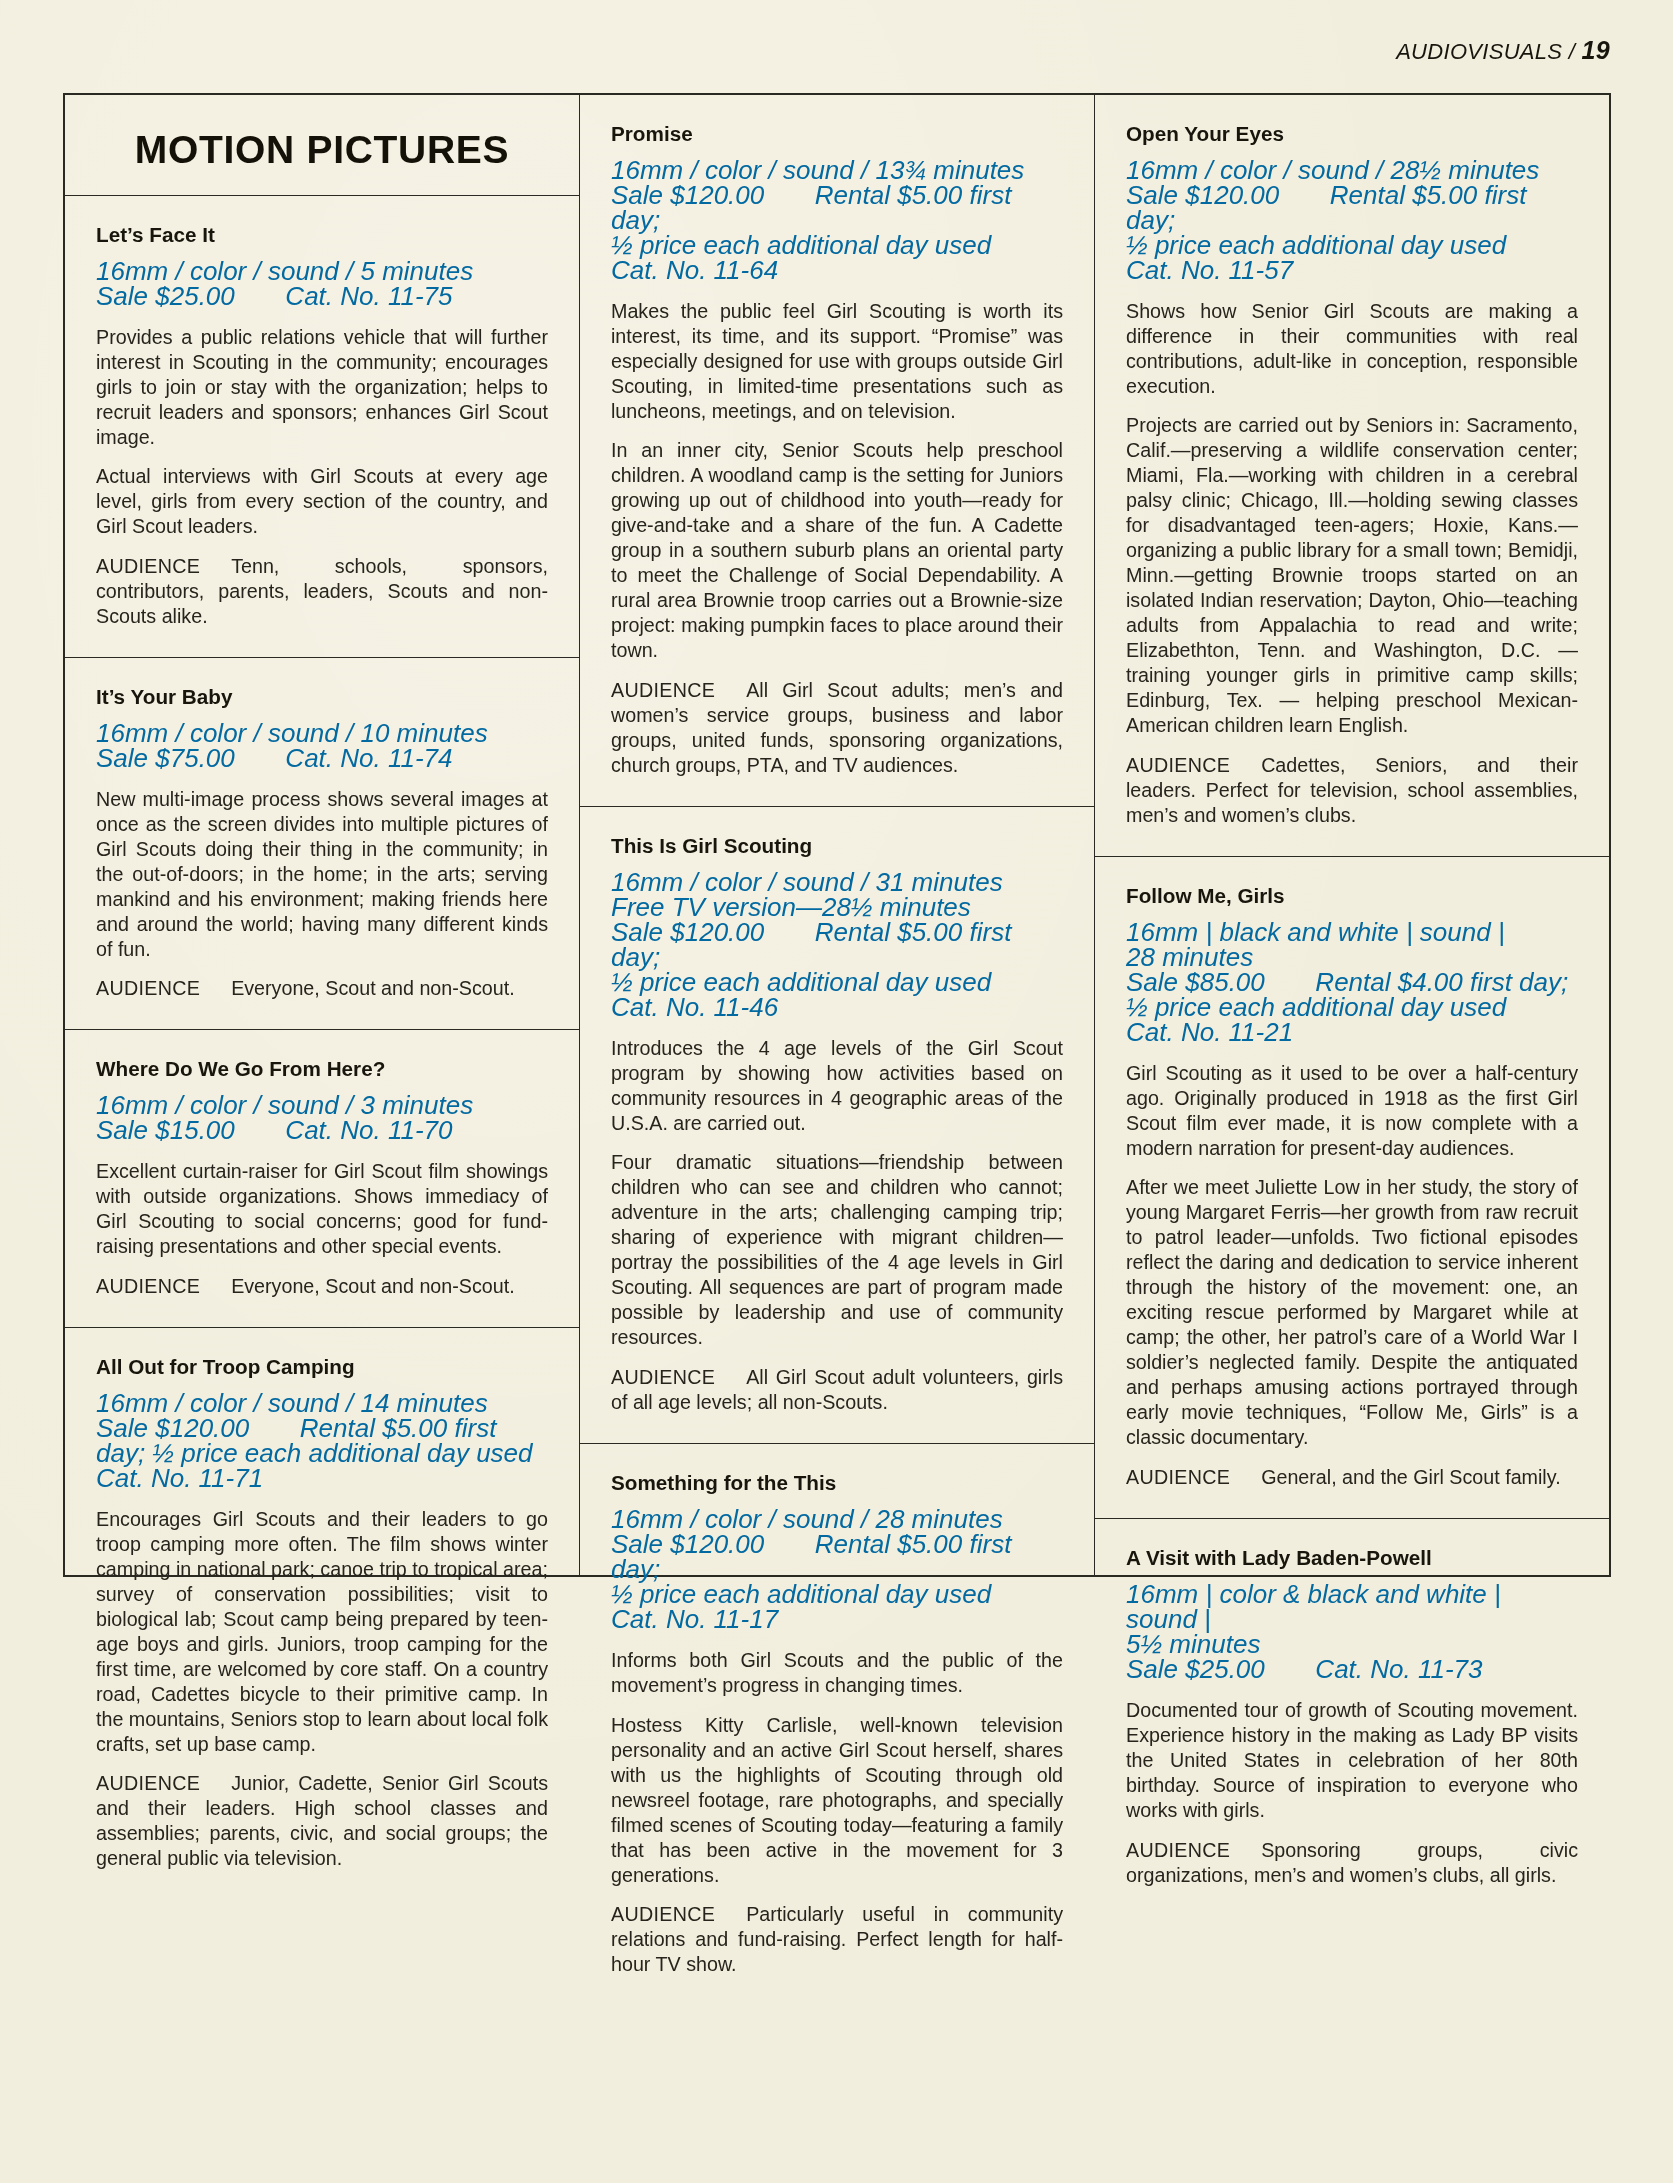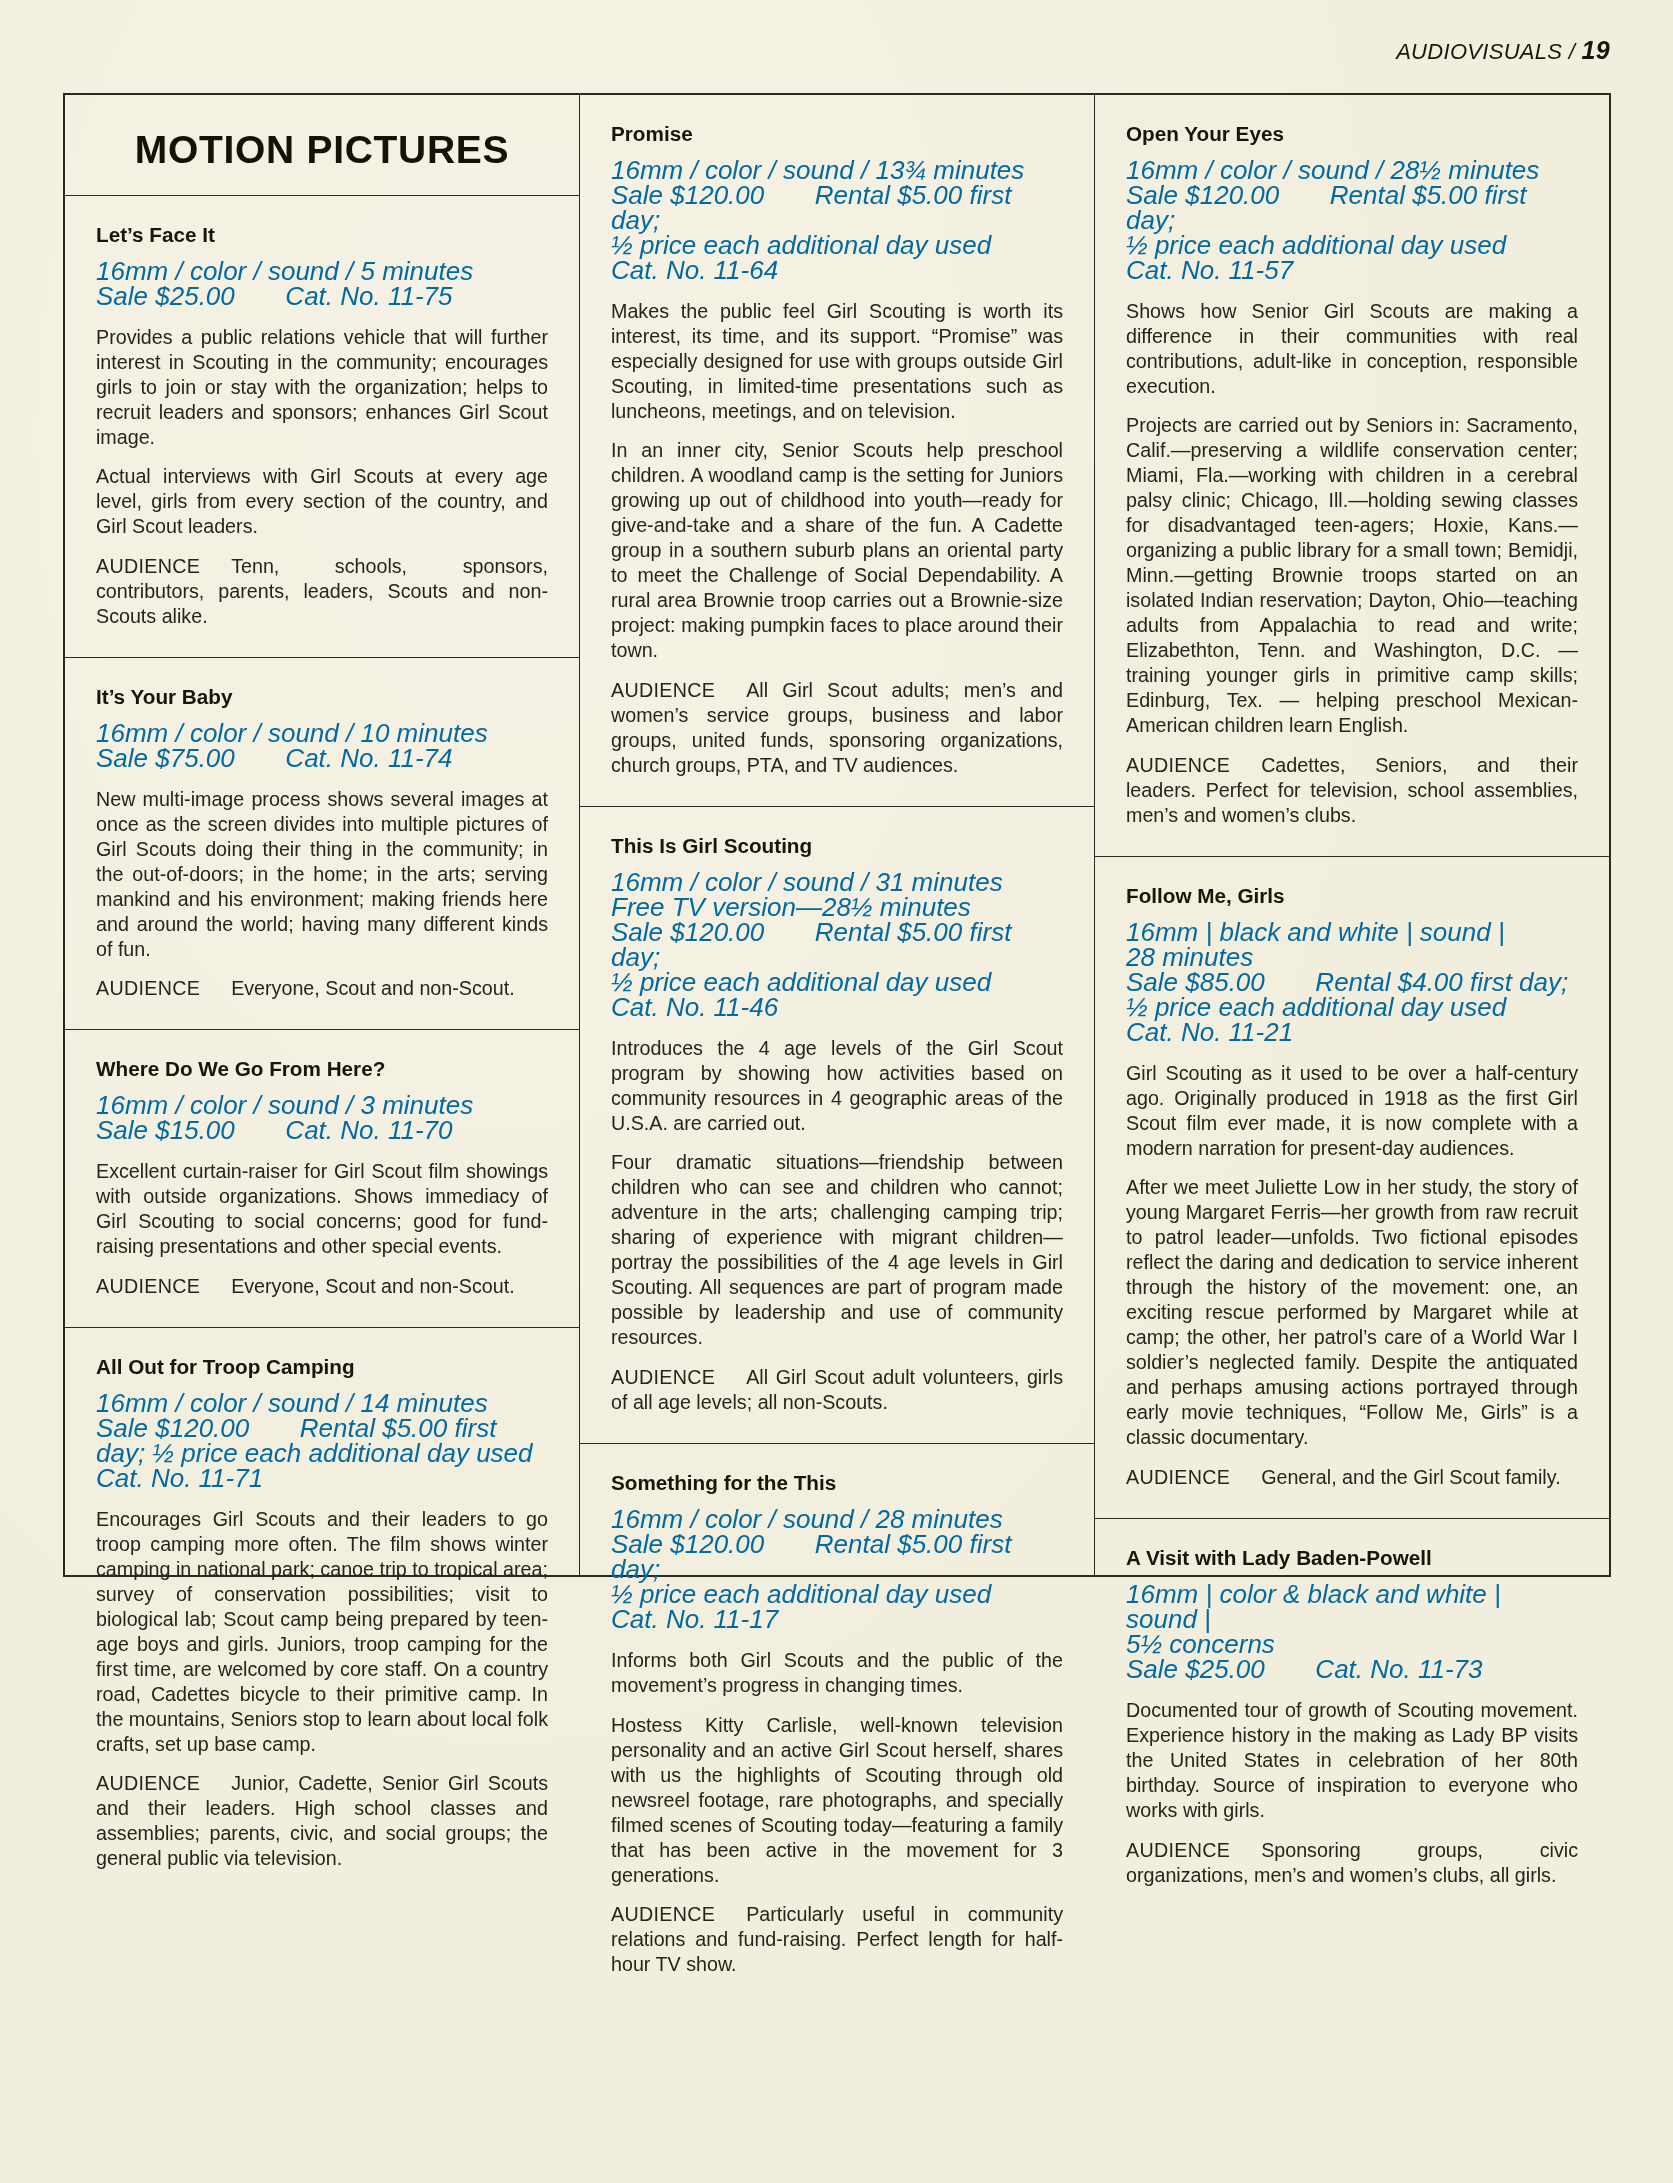--- a/index.html
+++ b/index.html
@@ -194,21 +194,21 @@
       </div>
       <p class="para">Girl Scouting as it used to be over a half-century ago. Originally produced in 1918 as the first Girl Scout film ever made, it is now complete with a modern narration for present-day audiences.</p>
       <p class="para">After we meet Juliette Low in her study, the story of young Margaret Ferris—her growth from raw recruit to patrol leader—unfolds. Two fictional episodes reflect the daring and dedication to service inherent through the history of the movement: one, an exciting rescue performed by Margaret while at camp; the other, her patrol’s care of a World War I soldier’s neglected family. Despite the antiquated and perhaps amusing actions portrayed through early movie techniques, “Follow Me, Girls” is a classic documentary.</p>
       <p class="audience"><span class="aud-label">AUDIENCE</span><span>General, and the Girl Scout family.</span></p>
     </section>
 
     <section class="entry">
       <h3 class="etitle">A Visit with Lady Baden-Powell</h3>
       <div class="specs">
         <div class="spec">16mm | color &amp; black and white | sound |</div>
-        <div class="spec">5½ concerns</div>
+        <div class="spec">5½ minutes</div>
         <div class="spec">Sale $25.00       Cat. No. 11-73</div>
       </div>
       <p class="para">Documented tour of growth of Scouting movement. Experience history in the making as Lady BP visits the United States in celebration of her 80th birthday. Source of inspiration to everyone who works with girls.</p>
       <p class="audience"><span class="aud-label">AUDIENCE</span><span>Sponsoring groups, civic organizations, men’s and women’s clubs, all girls.</span></p>
     </section>
   </div>
 
 </div>
 
 

